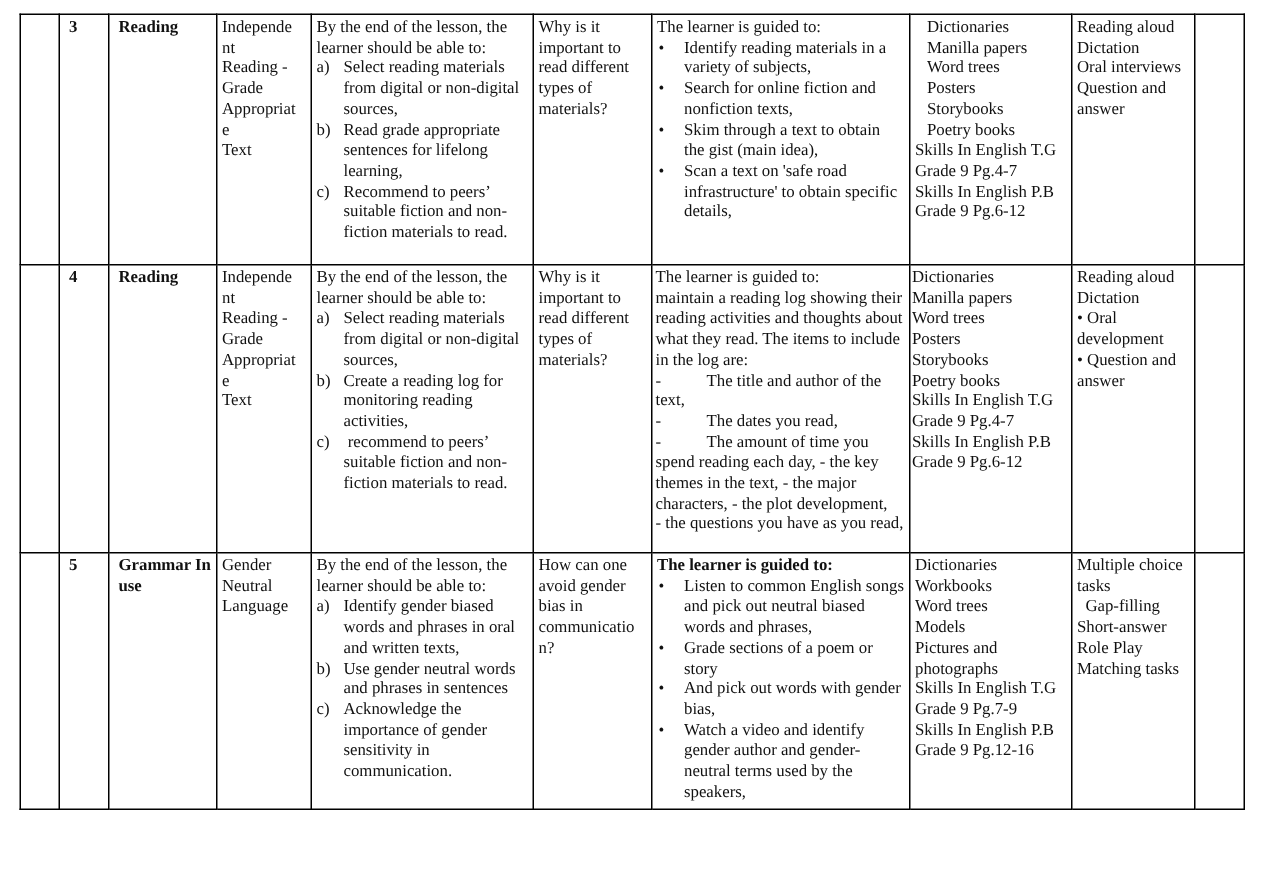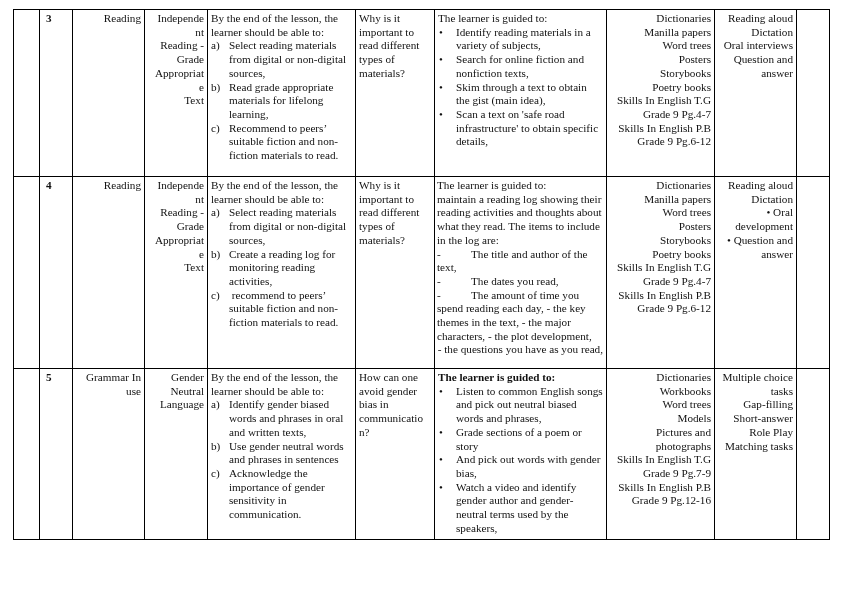--- a/index.html
+++ b/index.html
@@ -6,31 +6,31 @@
   body { width: 841px; height: 595px; position: relative; overflow: hidden;
          font-family: "Liberation Serif", serif; color: #111; }
   table.scheme { position: absolute; left: 13px; top: 9px; border-collapse: collapse;
                  table-layout: fixed; width: 817px; font-size: 11.2px; line-height: 13.7px; }
   table.scheme td { border: 1.3px solid #000; vertical-align: top; padding: 2px 3px 1px 3px;
                     overflow: hidden; word-wrap: break-word; }
   tr.r3 td { height: 163px; }
   tr.r4 td { height: 188px; }
   tr.r5 td { height: 167px; }
   .ln { text-align: left; font-weight: bold; padding-left: 6px !important; }
-  .str { font-weight: normal; padding-left: 6px !important; text-align: right; }
+  .str { font-weight: bold; padding-left: 6px !important; }
   .sub { word-break: break-all; }
   ol.alpha { list-style: none; margin: 0; padding: 0; }
   ol.alpha li { position: relative; padding-left: 18px; }
   ol.alpha li .mk { position: absolute; left: 0; top: 0; }
   ul.bul { list-style: none; margin: 0; padding: 0; }
   ul.bul li { position: relative; padding-left: 18px; }
   ul.bul li .dot { position: absolute; left: 1px; top: 0; font-size: 11px; }
   .bold { font-weight: bold; }
   .indent { padding-left: 8px; }
-  .line { display: block; text-align: right; }
+  .line { display: block; }
   .dash-line { display: block; }
   .dash-line .dash { display: inline-block; width: 34px; }
 </style>
 </head>
 <body>
 
 <table class="scheme">
   <colgroup>
     <col style="width:26px">
       <col style="width:33px">
@@ -55,21 +55,21 @@
       <span class="line">Reading -</span>
       <span class="line">Grade</span>
       <span class="line">Appropriat</span>
       <span class="line">e</span>
       <span class="line">Text</span>
     </td>
     <td>
       <div>By the end of the lesson, the learner should be able to:</div>
       <ol class="alpha">
         <li><span class="mk">a)</span><span>Select reading materials from digital or non-digital sources,</span></li>
-        <li><span class="mk">b)</span><span>Read grade appropriate materials for lifelong learning,</span></li>
+        <li><span class="mk">b)</span><span>Read grade appropriate sentences for lifelong learning,</span></li>
         <li><span class="mk">c)</span><span>Recommend to peers’ suitable fiction and non-fiction materials to read.</span></li>
       </ol>
     </td>
     <td>Why is it important to read different types of materials?</td>
     <td>
       <div>The learner is guided to:</div>
       <ul class="bul">
         <li><span class="dot">•</span><span>Identify reading materials in a variety of subjects,</span></li>
         <li><span class="dot">•</span><span>Search for online fiction and nonfiction texts,</span></li>
         <li><span class="dot">•</span><span>Skim through a text to obtain the gist (main idea),</span></li>

